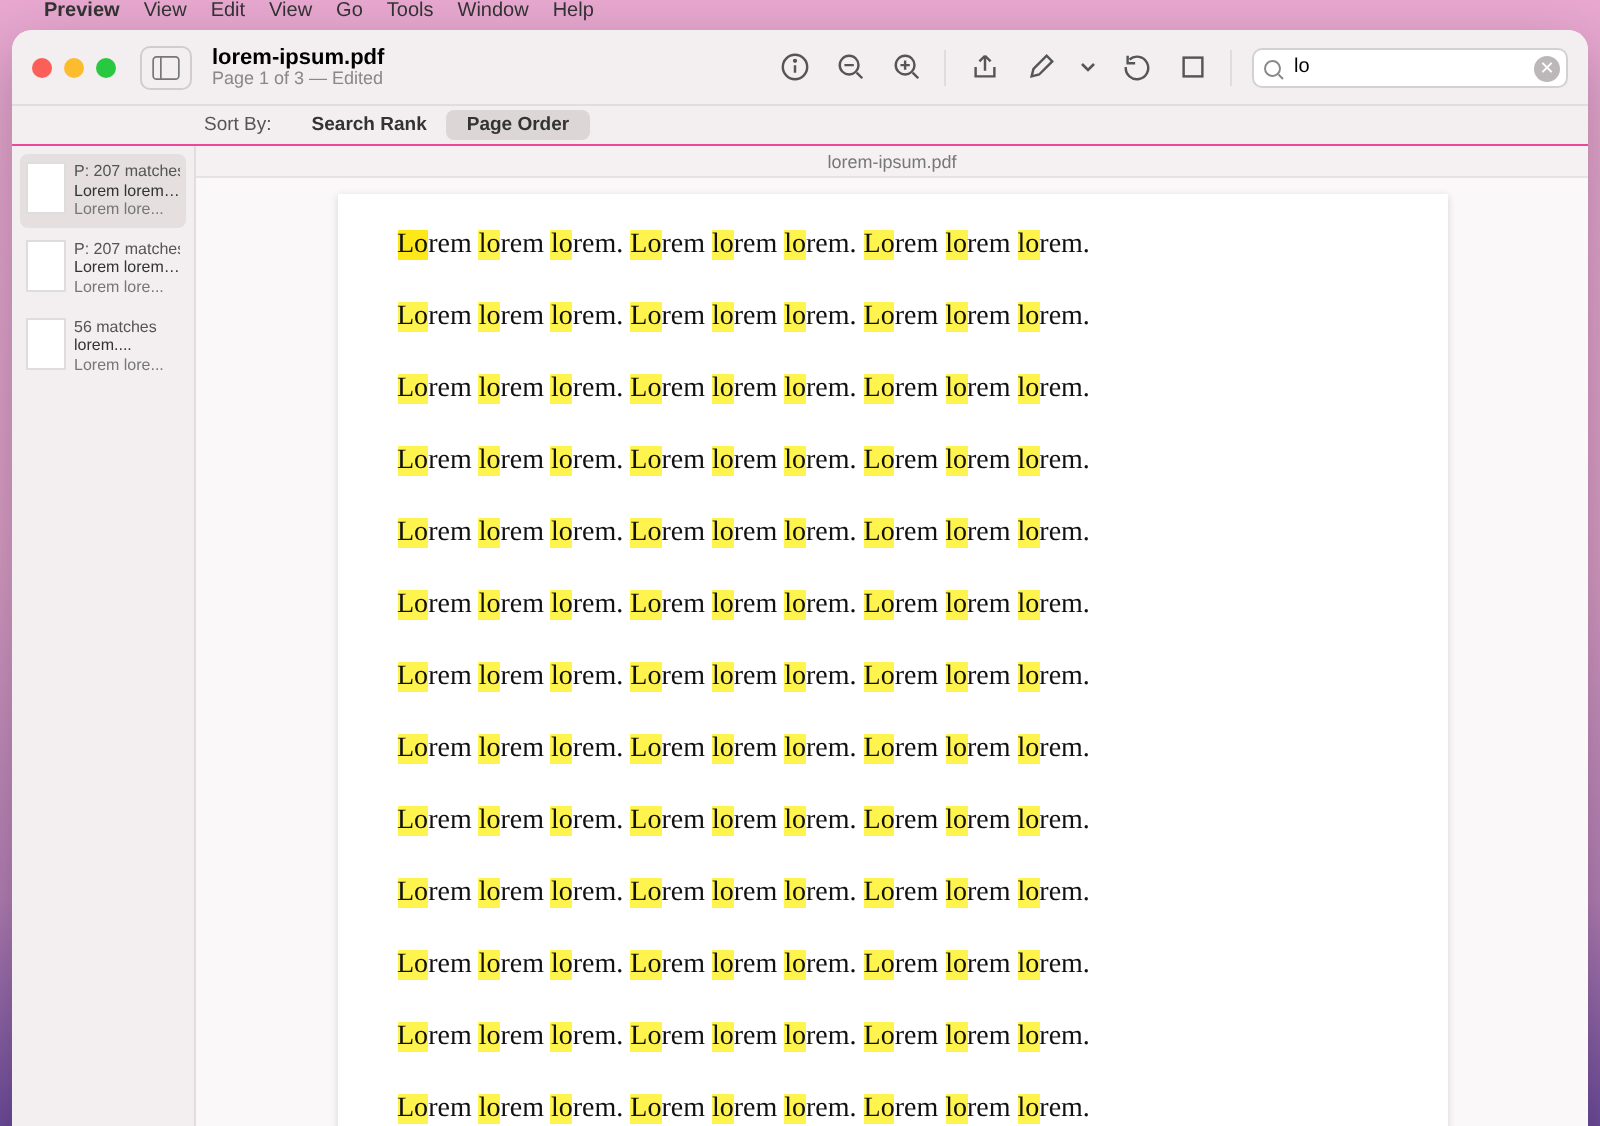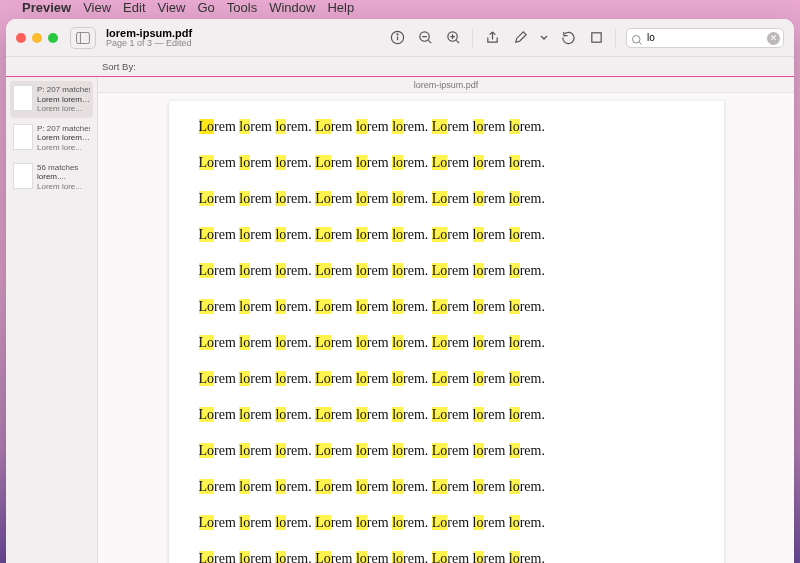--- a/index.html
+++ b/index.html
@@ -1,19 +1,19 @@
 <!DOCTYPE html>
 <html><head>
 <meta charset="utf-8">
 <style>
 * { box-sizing: border-box; margin: 0; padding: 0; }
 html, body { width: 800px; height: 563px; overflow: hidden; font-family: -apple-system, "Helvetica Neue", Arial, sans-serif; }
 body { background: linear-gradient(180deg, #e8a8d0 0%, #d89cc5 50%, #b37fb5 80%, #6d4b9c 100%); display: flex; flex-direction: column; }
 
-.menubar { height: 18px; display: flex; align-items: center; padding: 0 10px; font-size: 13px; gap: 12px; color: #333; }
+.menubar { height: 18px; display: flex; align-items: center; padding: 0 10px; font-size: 10px; gap: 12px; color: #333; }
 .menubar .apple { font-size: 11px; }
 .menubar .appname { font-weight: 700; }
 .menubar-item { cursor: default; }
 
 .desktop { flex: 1; padding: 4px 6px 8px 6px; }
 
 .window { width: 100%; height: 100%; background: #f7f3f3; border-radius: 10px; box-shadow: 0 10px 30px rgba(0,0,0,.25); overflow: hidden; display: flex; flex-direction: column; position: relative; }
 
 .titlebar { height: 38px; display: flex; align-items: center; padding: 0 10px; background: #f3eeef; border-bottom: 1px solid #e2dcdc; position: relative; }
 .traffic { display: flex; gap: 6px; margin-right: 12px; }
@@ -161,20 +161,24 @@
               </svg></span>
         <input type="text" value="lo" style="">
         <span class="clear">✕</span>
       </div>
     </div>
   </div>
 
 
   <div class="sortbar">
     <span class="lbl">Sort By:</span>
+    <div class="seg">
+      <button>Search Rank</button>
+      <button class="active">Page Order</button>
+    </div>
   </div>
 
   <div class="content">
     <div class="sidebar">
       <div id="results-container">
             <div class="result sel">
               <div class="thumb"></div>
               <div class="meta">
                 <div class="m1">P: 207 matches</div>
                 <div class="m2">Lorem lorem lorem....</div>

